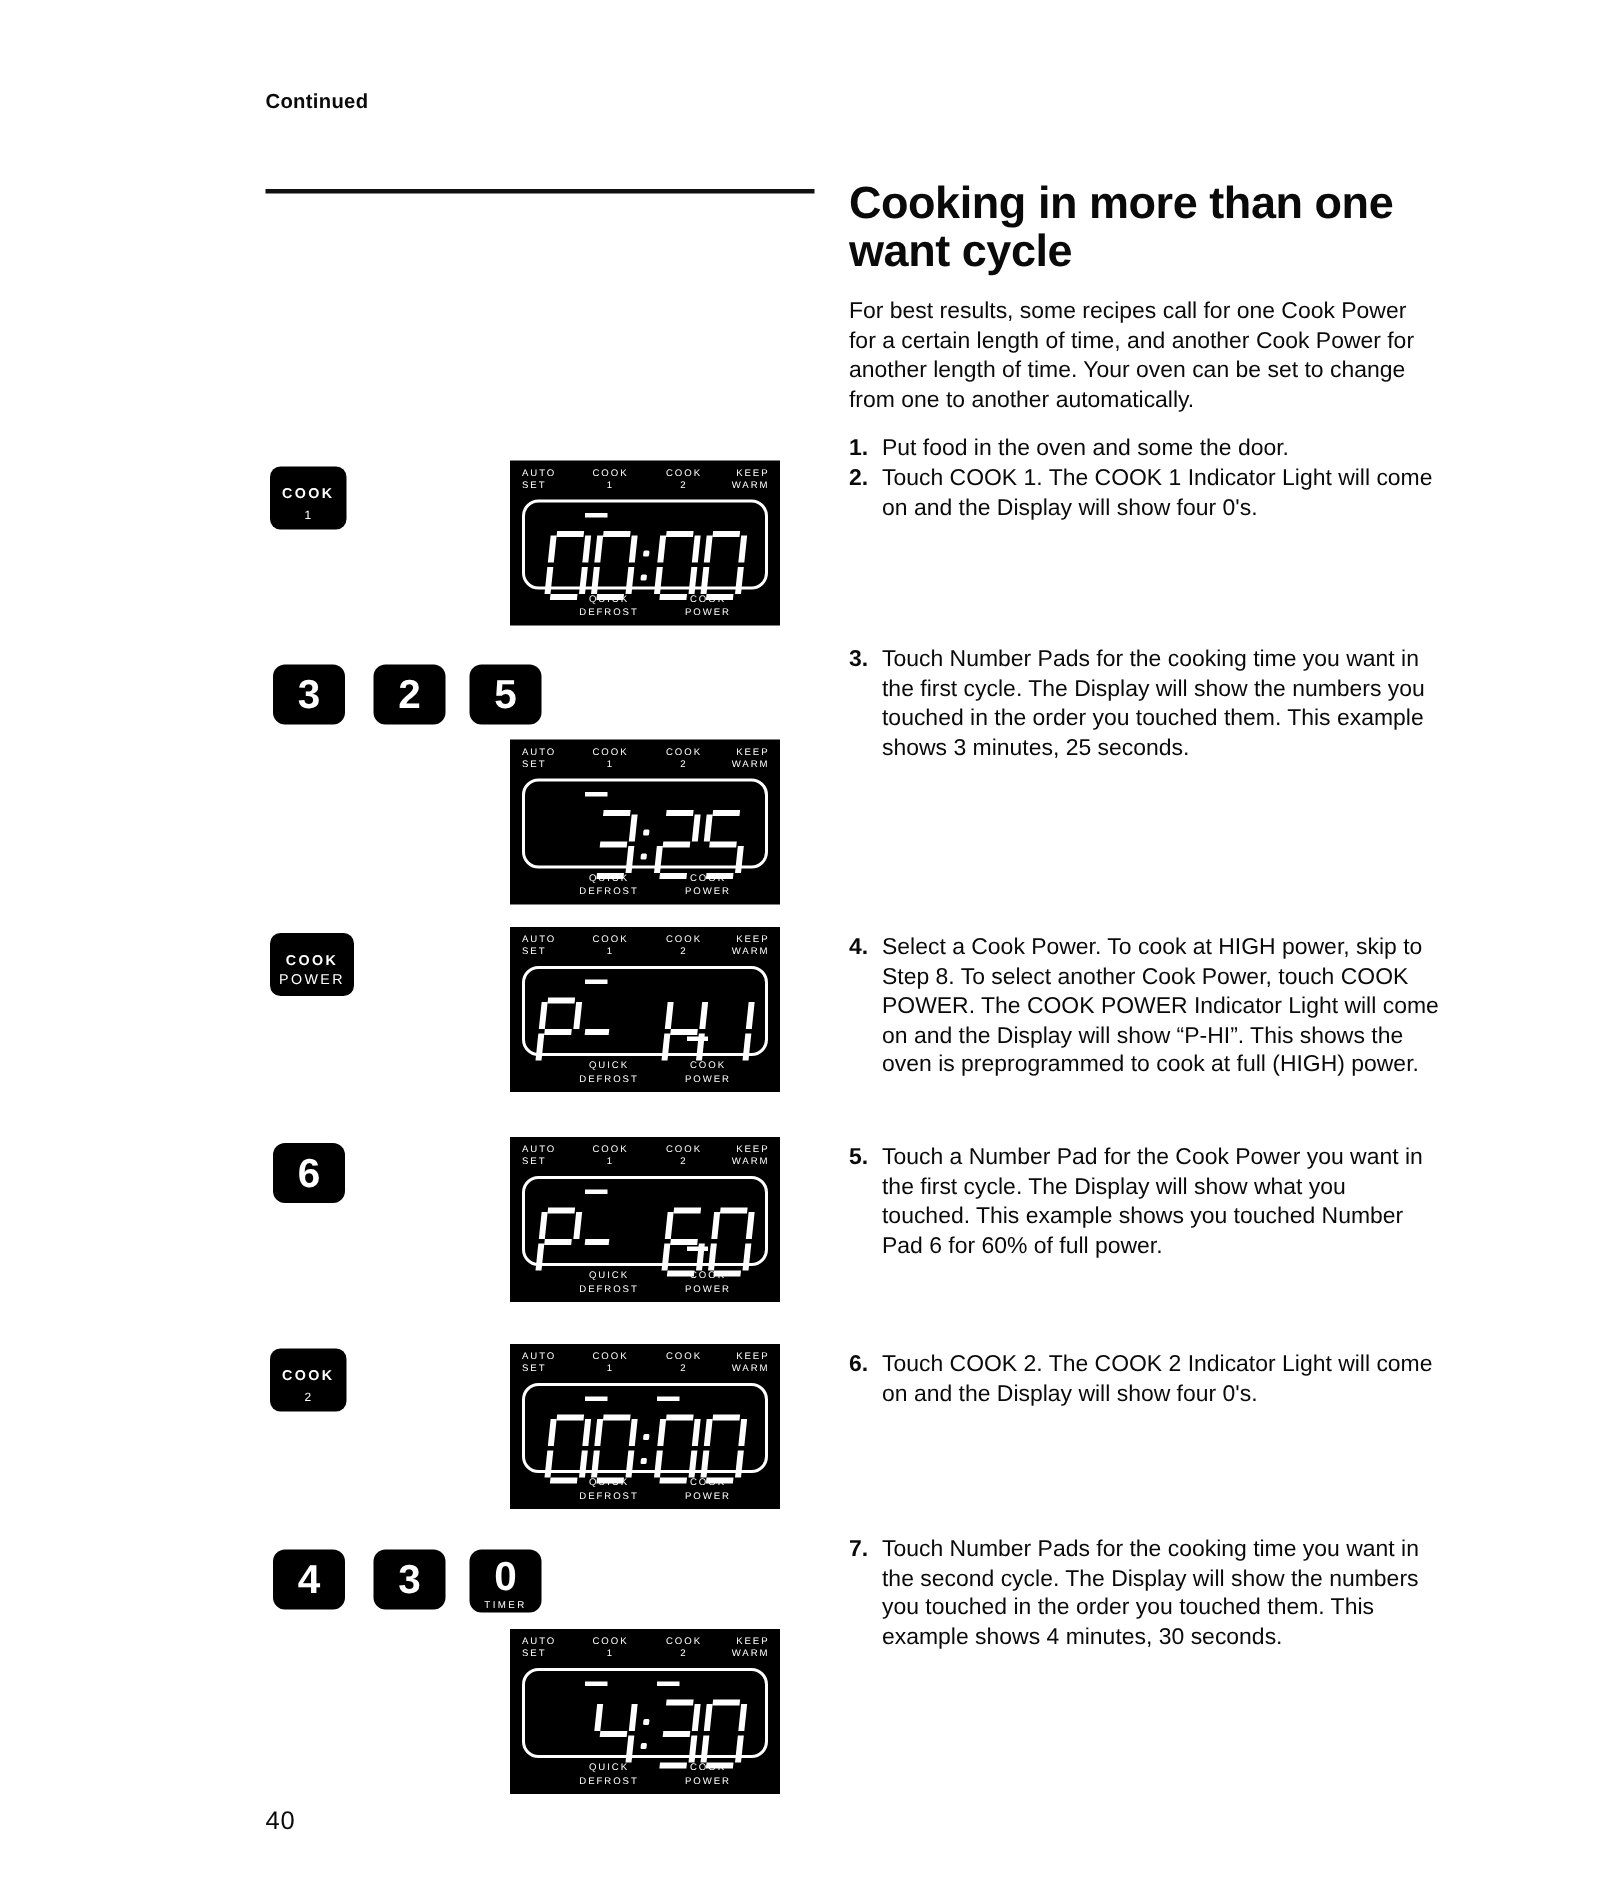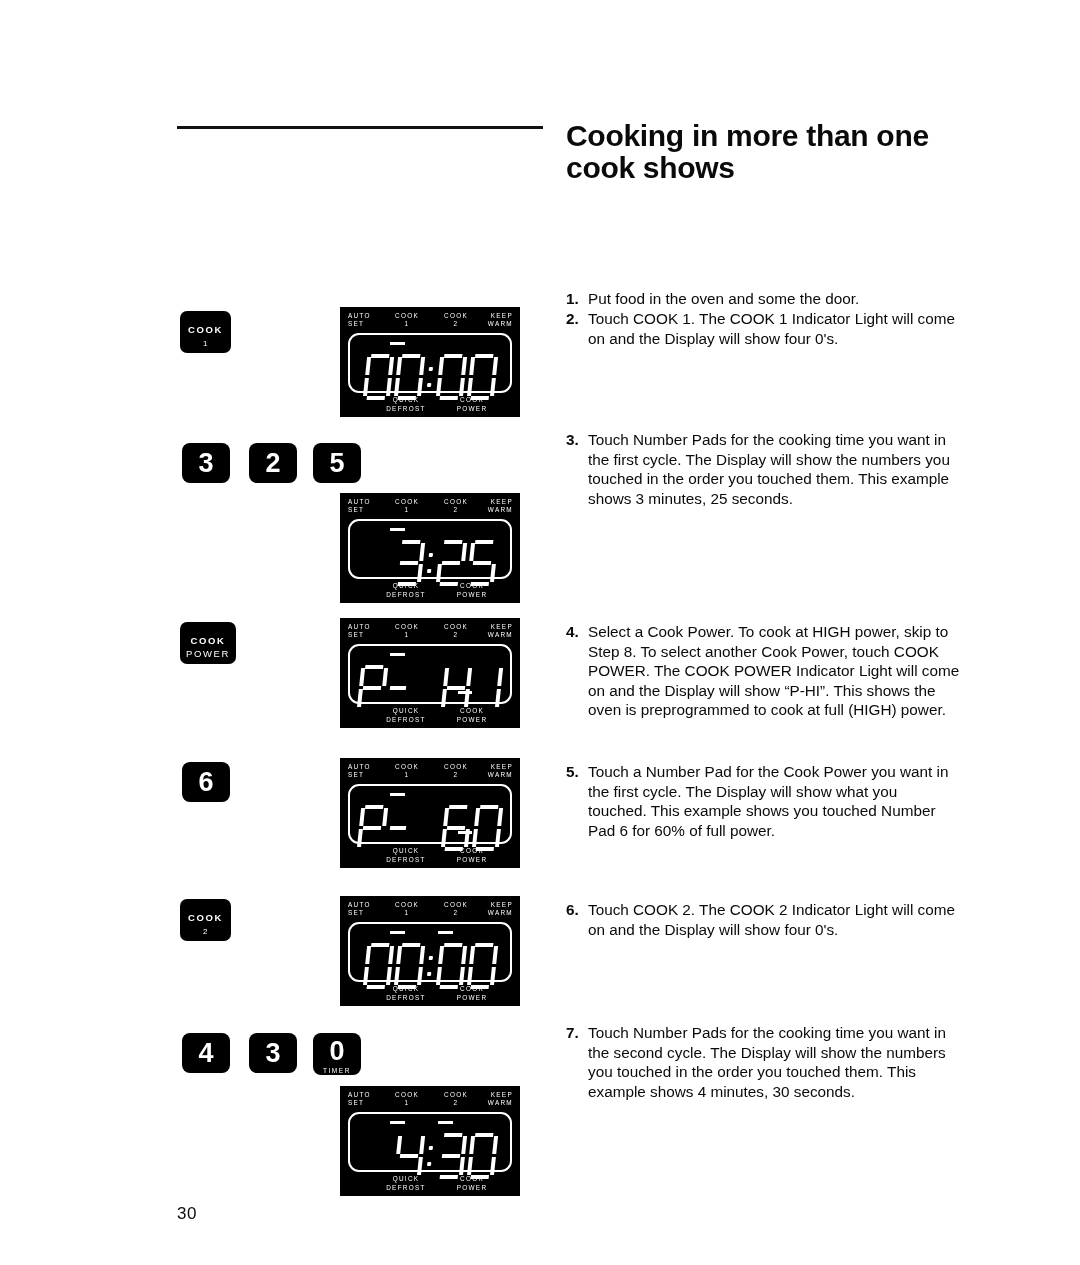--- a/index.html
+++ b/index.html
@@ -261,26 +261,28 @@
     left: 177px;
     top: 1204px;
     font-size: 17px;
     letter-spacing: 0.5px;
   }
 </style>
 </head>
 <body>
 
 <div id="running-head">
+  <span class="rh-line">Continued</span>
 </div>
 
 <div id="section-rule"></div>
 
 <div id="text-column">
-  <h1 id="section-title">Cooking in more than one cook shows</h1>
+  <h1 id="section-title">Cooking in more than one want cycle</h1>
+  <p id="intro-paragraph">For best results, some recipes call for one Cook Power for a certain length of time, and another Cook Power for another length of time. Your oven can be set to change from one to another automatically.</p>
 </div>
 
 <div class="step" style="top:289px;">
   <span class="step-num">1.</span>
   <span class="step-body"><span>Put food in the oven and some the door.</span></span>
 </div>
 
 <div class="step" style="top:309px;">
   <span class="step-num">2.</span>
   <span class="step-body"><span>Touch COOK 1. The COOK 1 Indicator Light will come on and the Display will show four 0's.</span></span>
@@ -665,13 +667,13 @@
       </div>
   </div>
   <div class="dp-botrow">
     <div class="dp-label dp-lbl-quick">QUICK
 DEFROST</div>
     <div class="dp-label dp-lbl-power">COOK
 POWER</div>
   </div>
 </div>
 
-<div id="page-number">30</div>
+<div id="page-number">40</div>
 
 </body></html>

